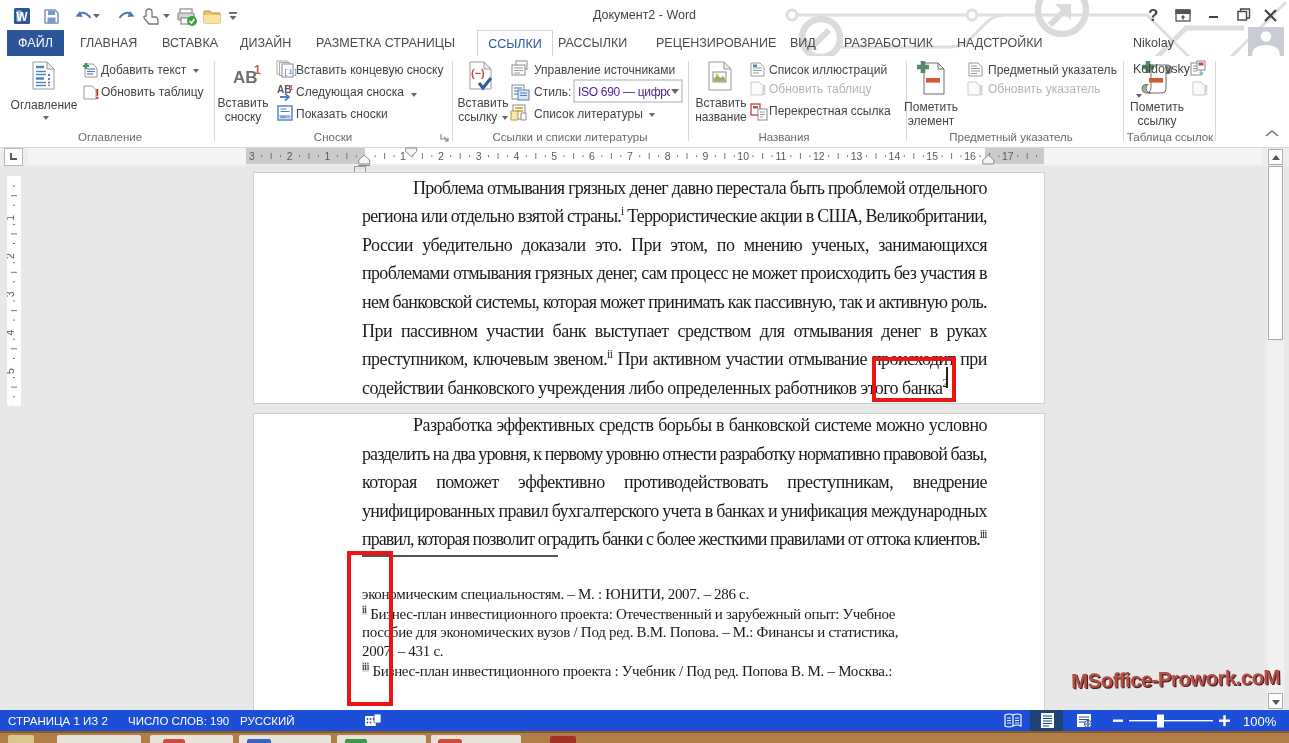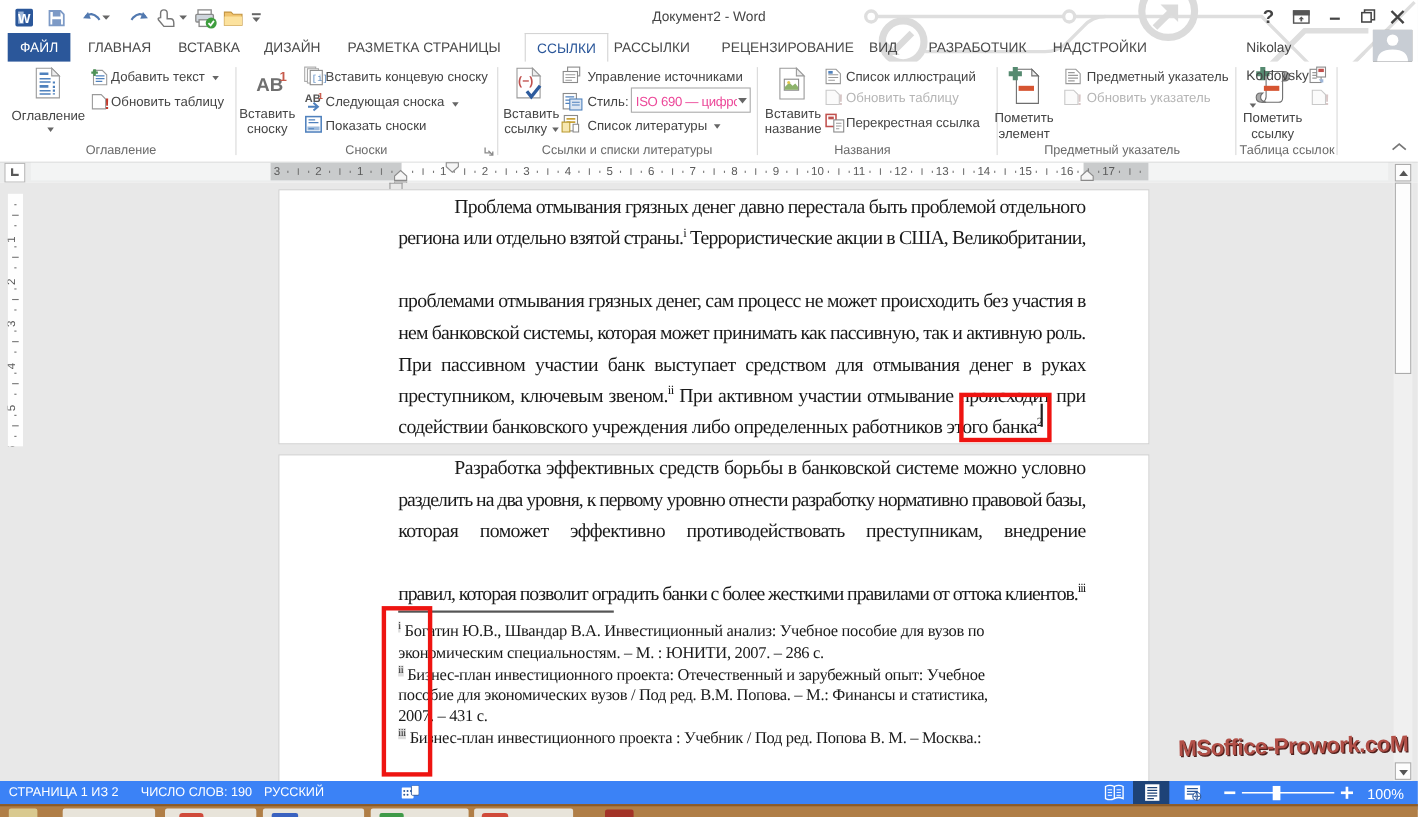--- a/index.html
+++ b/index.html
@@ -29,21 +29,21 @@
 #docarea{position:absolute;left:0;top:166px;width:1289px;height:544px;background:#e8e8e8;z-index:1;overflow:hidden}
 .page{position:absolute;left:253px;width:792px;background:#fff;border:1px solid #cfcfcf}
 .bodyline{position:absolute;left:108px;width:625px;height:28.6px;font-family:"Liberation Serif",serif;font-size:18px;letter-spacing:-0.55px;color:#1a1a1a;white-space:nowrap}
 .jline{}
 sup.fn{font-size:11.5px;vertical-align:super;line-height:0}
 .fnline{position:absolute;left:108px;width:640px;font-family:"Liberation Serif",serif;font-size:15px;letter-spacing:-0.3px;color:#1a1a1a;white-space:nowrap}
 .redrect{position:absolute;border:4px solid #ee1411;z-index:6}
 
 #vscroll{position:absolute;left:1267px;top:148px;width:17px;height:563px;background:#f0f0f0;z-index:3}
 
-#statusbar{position:absolute;left:0;top:710px;width:1289px;height:26px;background:#3b82f6;color:#fff;font-size:11.5px;z-index:4}
+#statusbar{position:absolute;left:0;top:710px;width:1289px;height:26px;background:#1d4ed8;color:#fff;font-size:11.5px;z-index:4}
 #taskbar{position:absolute;left:0;top:731px;width:1289px;height:12px;background:#b07e46;border-top:2px solid #8a5a28;z-index:4;overflow:hidden}
 #watermark{position:absolute;left:1071px;top:667px;z-index:7;font-weight:bold;color:#b25048;font-size:20.5px;letter-spacing:-0.6px;white-space:nowrap;text-shadow:1.2px 1.2px 0 #50201c;transform:rotate(-1.2deg)}
 </style>
 </head>
 <body>
 
 <svg id="deco" width="1289" height="150" viewBox="0 0 1289 150">
 <g fill="none" stroke="#dedede" stroke-width="3">
 <path d="M795 15 H1147 L1195 63"></path>
 <path d="M841 47 H950 Q962 47 970 39 L985 24 Q993 15 1005 15"></path>
@@ -348,21 +348,21 @@
   <div class="rbtxt" style="left:101px;top:7px">Добавить текст <span class="darr"></span></div>
   <div class="rbtxt" style="left:101px;top:29px">Обновить таблицу</div>
   <div class="bigtxt" style="left:203px;top:40px;width:80px">Вставить<br>сноску</div>
   <div class="rbtxt" style="left:296px;top:7px">Вставить концевую сноску</div>
   <div class="rbtxt" style="left:296px;top:29px">Следующая сноска</div>
   <div style="position:absolute;left:408px;top:37px" class="darr"></div>
   <div class="rbtxt" style="left:296px;top:51px">Показать сноски</div>
   <div class="bigtxt" style="left:443px;top:40px;width:80px">Вставить<br>ссылку <span class="darr" style="margin-left:1px"></span></div>
   <div class="rbtxt" style="left:534px;top:7px">Управление источниками</div>
   <div class="rbtxt" style="left:534px;top:29px">Стиль:</div>
-  <div class="rbtxt" style="left:578px;top:29px;font-size:12px;letter-spacing:-0.3px;color:#ec4899;width:92px;overflow:hidden">ISO 690 — цифро</div>
+  <div class="rbtxt" style="left:578px;top:29px;font-size:12px;letter-spacing:-0.3px;color:#4c1d95;width:92px;overflow:hidden">ISO 690 — цифро</div>
   <div class="rbtxt" style="left:534px;top:51px">Список литературы <span class="darr"></span></div>
   <div class="bigtxt" style="left:681px;top:40px;width:80px">Вставить<br>название</div>
   <div class="rbtxt" style="left:769px;top:7px">Список иллюстраций</div>
   <div class="rbtxt dis" style="left:769px;top:26px">Обновить таблицу</div>
   <div class="rbtxt" style="left:769px;top:48px">Перекрестная ссылка</div>
   <div class="bigtxt" style="left:891px;top:44px;width:80px">Пометить<br>элемент</div>
   <div class="rbtxt" style="left:988px;top:7px">Предметный указатель</div>
   <div class="rbtxt dis" style="left:988px;top:26px">Обновить указатель</div>
   <div class="bigtxt" style="left:1117px;top:44px;width:80px">Пометить<br>ссылку</div>
   <div class="glabel" style="left:40px;width:140px">Оглавление</div>
@@ -471,20 +471,21 @@
 <path d="M954.8 16 v-4 l5.5 -5 5.5 5 v4 z" fill="#f5f5f5" stroke="#8a8a8a"></path>
 </svg>
 </div>
 </div>
 
 <div id="docarea">
   <div style="position:absolute;left:354px;top:0;width:12px;height:7px;border-left:1.5px solid #9a9a9a;border-right:1.5px solid #9a9a9a;border-top:1.5px solid #9a9a9a"></div>
   <div class="page" id="page1" style="top:6px;height:232px">
     <div class="bodyline jline" style="letter-spacing:-0.72px;left:159px;top:4.6px;width:574px">Проблема отмывания грязных денег давно перестала быть проблемой отдельного</div>
     <div class="bodyline jline" style="letter-spacing:-0.76px;left:108px;top:33.2px;width:625px">региона или отдельно взятой страны.<sup class="fn">i</sup> Террористические акции в США, Великобритании,</div>
+    <div class="bodyline jline" style="word-spacing:5.41px;left:108px;top:61.8px;width:625px">России убедительно доказали это. При этом, по мнению ученых, занимающихся</div>
     <div class="bodyline jline" style="letter-spacing:-0.65px;left:108px;top:90.4px;width:625px">проблемами отмывания грязных денег, сам процесс не может происходить без участия в</div>
     <div class="bodyline jline" style="letter-spacing:-0.73px;left:108px;top:119px;width:625px">нем банковской системы, которая может принимать как пассивную, так и активную роль.</div>
     <div class="bodyline jline" style="word-spacing:1.22px;left:108px;top:176.2px;width:625px">преступником, ключевым звеном.<sup class="fn">ii</sup> При активном участии отмывание происходит при</div>
     <div class="bodyline jline" style="word-spacing:4.99px;left:108px;top:147.6px;width:625px">При пассивном участии банк выступает средством для отмывания денег в руках</div>
     <div class="bodyline jline" style="word-spacing:0.06px;left:108px;top:204.8px;width:586px">содействии банковского учреждения либо определенных работников этого банка<sup class="fn">2</sup></div>
   </div>
 <svg width="14" height="230" viewBox="0 0 14 230" style="position:absolute;left:7px;top:10px">
 <rect x="0" y="0" width="14" height="230" fill="#fefefe"></rect>
 <text x="0" y="0" font-size="10.5" fill="#5a5a5a" text-anchor="middle" font-family="Liberation Sans" transform="translate(7,41.8) rotate(-90)">1</text>
 <text x="0" y="0" font-size="10.5" fill="#5a5a5a" text-anchor="middle" font-family="Liberation Sans" transform="translate(7,80.1) rotate(-90)">2</text>
@@ -508,23 +509,23 @@
 <rect x="6" y="181.9" width="2" height="1" fill="#757575"></rect>
 <rect x="6" y="201.1" width="2" height="1" fill="#757575"></rect>
 <rect x="4" y="210.6" width="6" height="1" fill="#757575"></rect>
 <rect x="6" y="220.2" width="2" height="1" fill="#757575"></rect>
 <text x="0" y="0" font-size="10.5" fill="#5a5a5a" text-anchor="middle" font-family="Liberation Sans" transform="translate(7,232) rotate(-90)">6</text>
 </svg>
   <div class="page" id="page2" style="top:247px;height:300px">
     <div class="bodyline jline" style="word-spacing:0.67px;left:159px;top:0.9px;width:574px">Разработка эффективных средств борьбы в банковской системе можно условно</div>
     <div class="bodyline jline" style="letter-spacing:-0.93px;left:108px;top:29.5px;width:625px">разделить на два уровня, к первому уровню отнести разработку нормативно правовой базы,</div>
     <div class="bodyline jline" style="word-spacing:15.57px;left:108px;top:58.1px;width:625px">которая поможет эффективно противодействовать преступникам, внедрение</div>
+    <div class="bodyline jline" style="letter-spacing:-0.71px;left:108px;top:86.7px;width:625px">унифицированных правил бухгалтерского учета в банках и унификация международных</div>
     <div class="bodyline jline" style="letter-spacing:-0.95px;left:108px;top:115.3px;width:625px">правил, которая позволит оградить банки с более жесткими правилами от оттока клиентов.<sup class="fn">iii</sup></div>
     <div style="position:absolute;left:108px;top:141px;width:196px;height:1.5px;background:#555"></div>
-    <div class="fnline" style="top:151px"><sup style="font-size:9.5px;background:#dcdcdc">i</sup> Богатин Ю.В., Швандар В.А. Инвестиционный анализ: Учебное пособие для вузов по</div>
     <div class="fnline" style="top:172px">экономическим специальностям. – М. : ЮНИТИ, 2007. – 286 с.</div>
     <div class="fnline" style="top:191px"><sup style="font-size:9.5px;background:#dcdcdc">ii</sup> Бизнес-план инвестиционного проекта: Отечественный и зарубежный опыт: Учебное</div>
     <div class="fnline" style="top:210px">пособие для экономических вузов / Под ред. В.М. Попова. – М.: Финансы и статистика,</div>
     <div class="fnline" style="top:229px">2007. – 431 с.</div>
     <div class="fnline" style="top:248px"><sup style="font-size:9.5px;background:#dcdcdc">iii</sup> Бизнес-план инвестиционного проекта : Учебник / Под ред. Попова В. М. – Москва.:</div>
   </div>
 </div>
 <div class="redrect" style="left:872px;top:357px;width:84px;height:45px"></div>
 <div class="redrect" style="left:347px;top:551px;width:46px;height:155px"></div>
 <div style="position:absolute;left:946px;top:367px;width:1.5px;height:21px;background:#222;z-index:6"></div>

